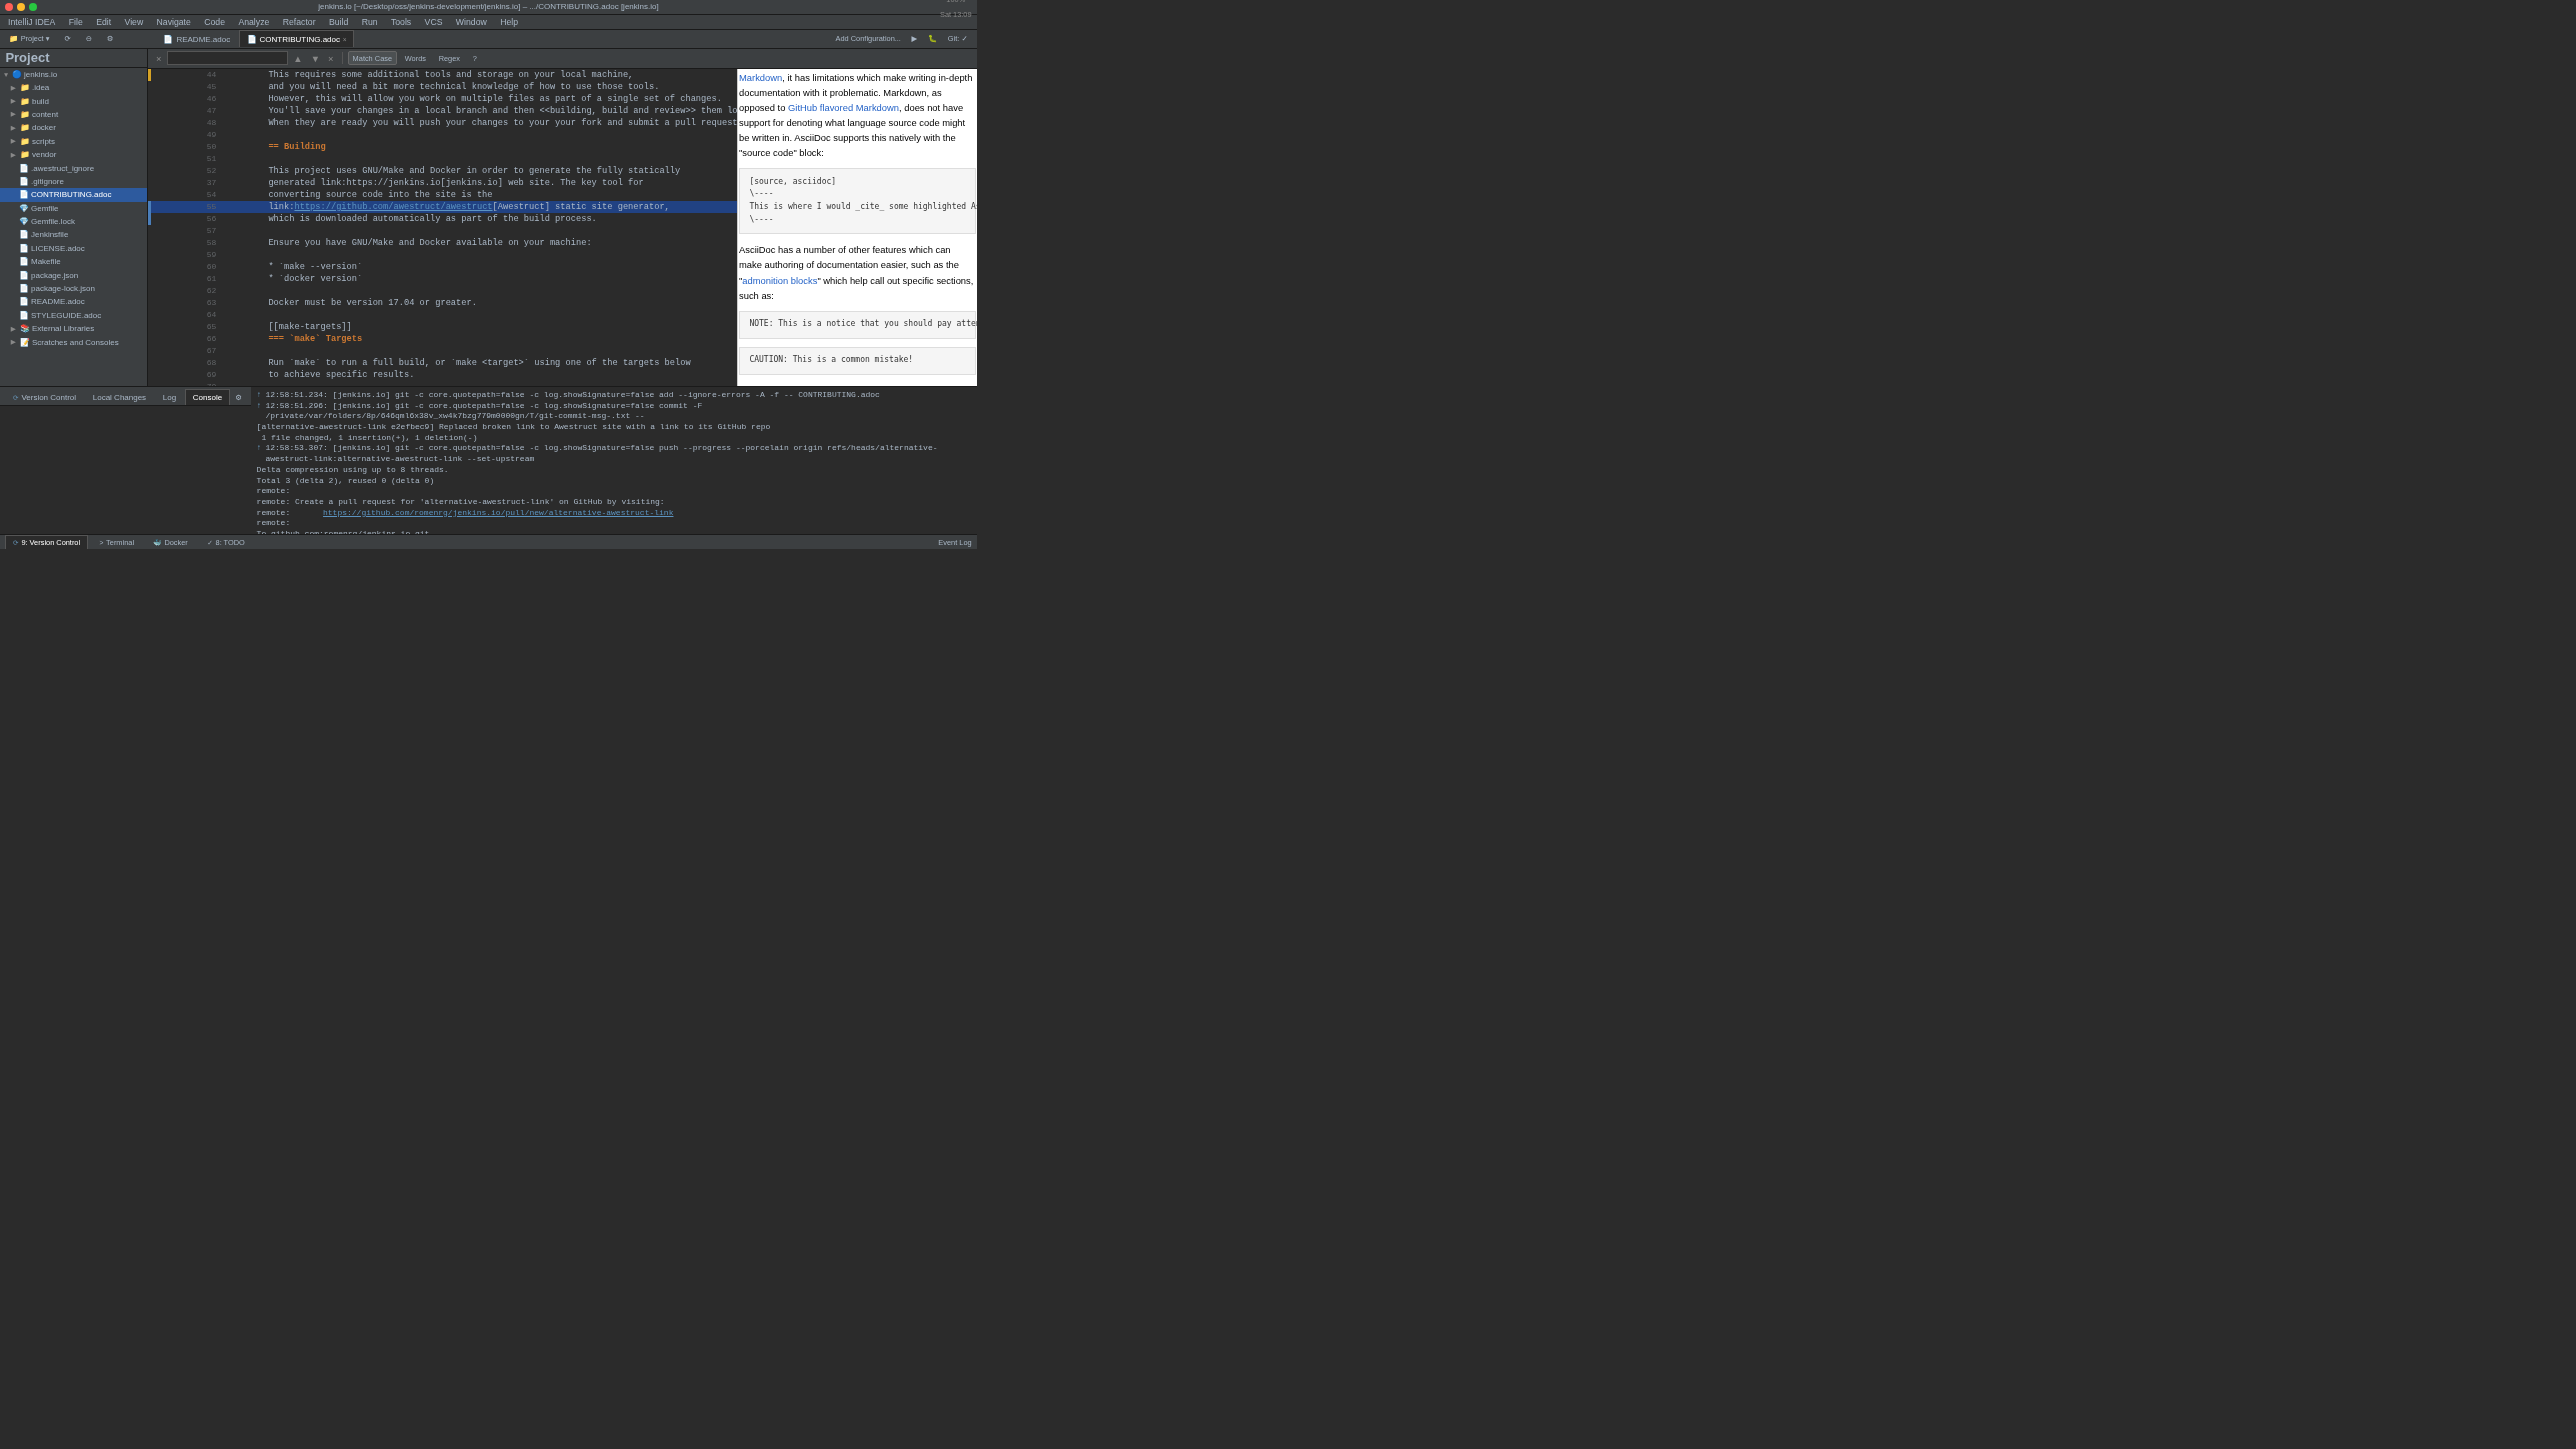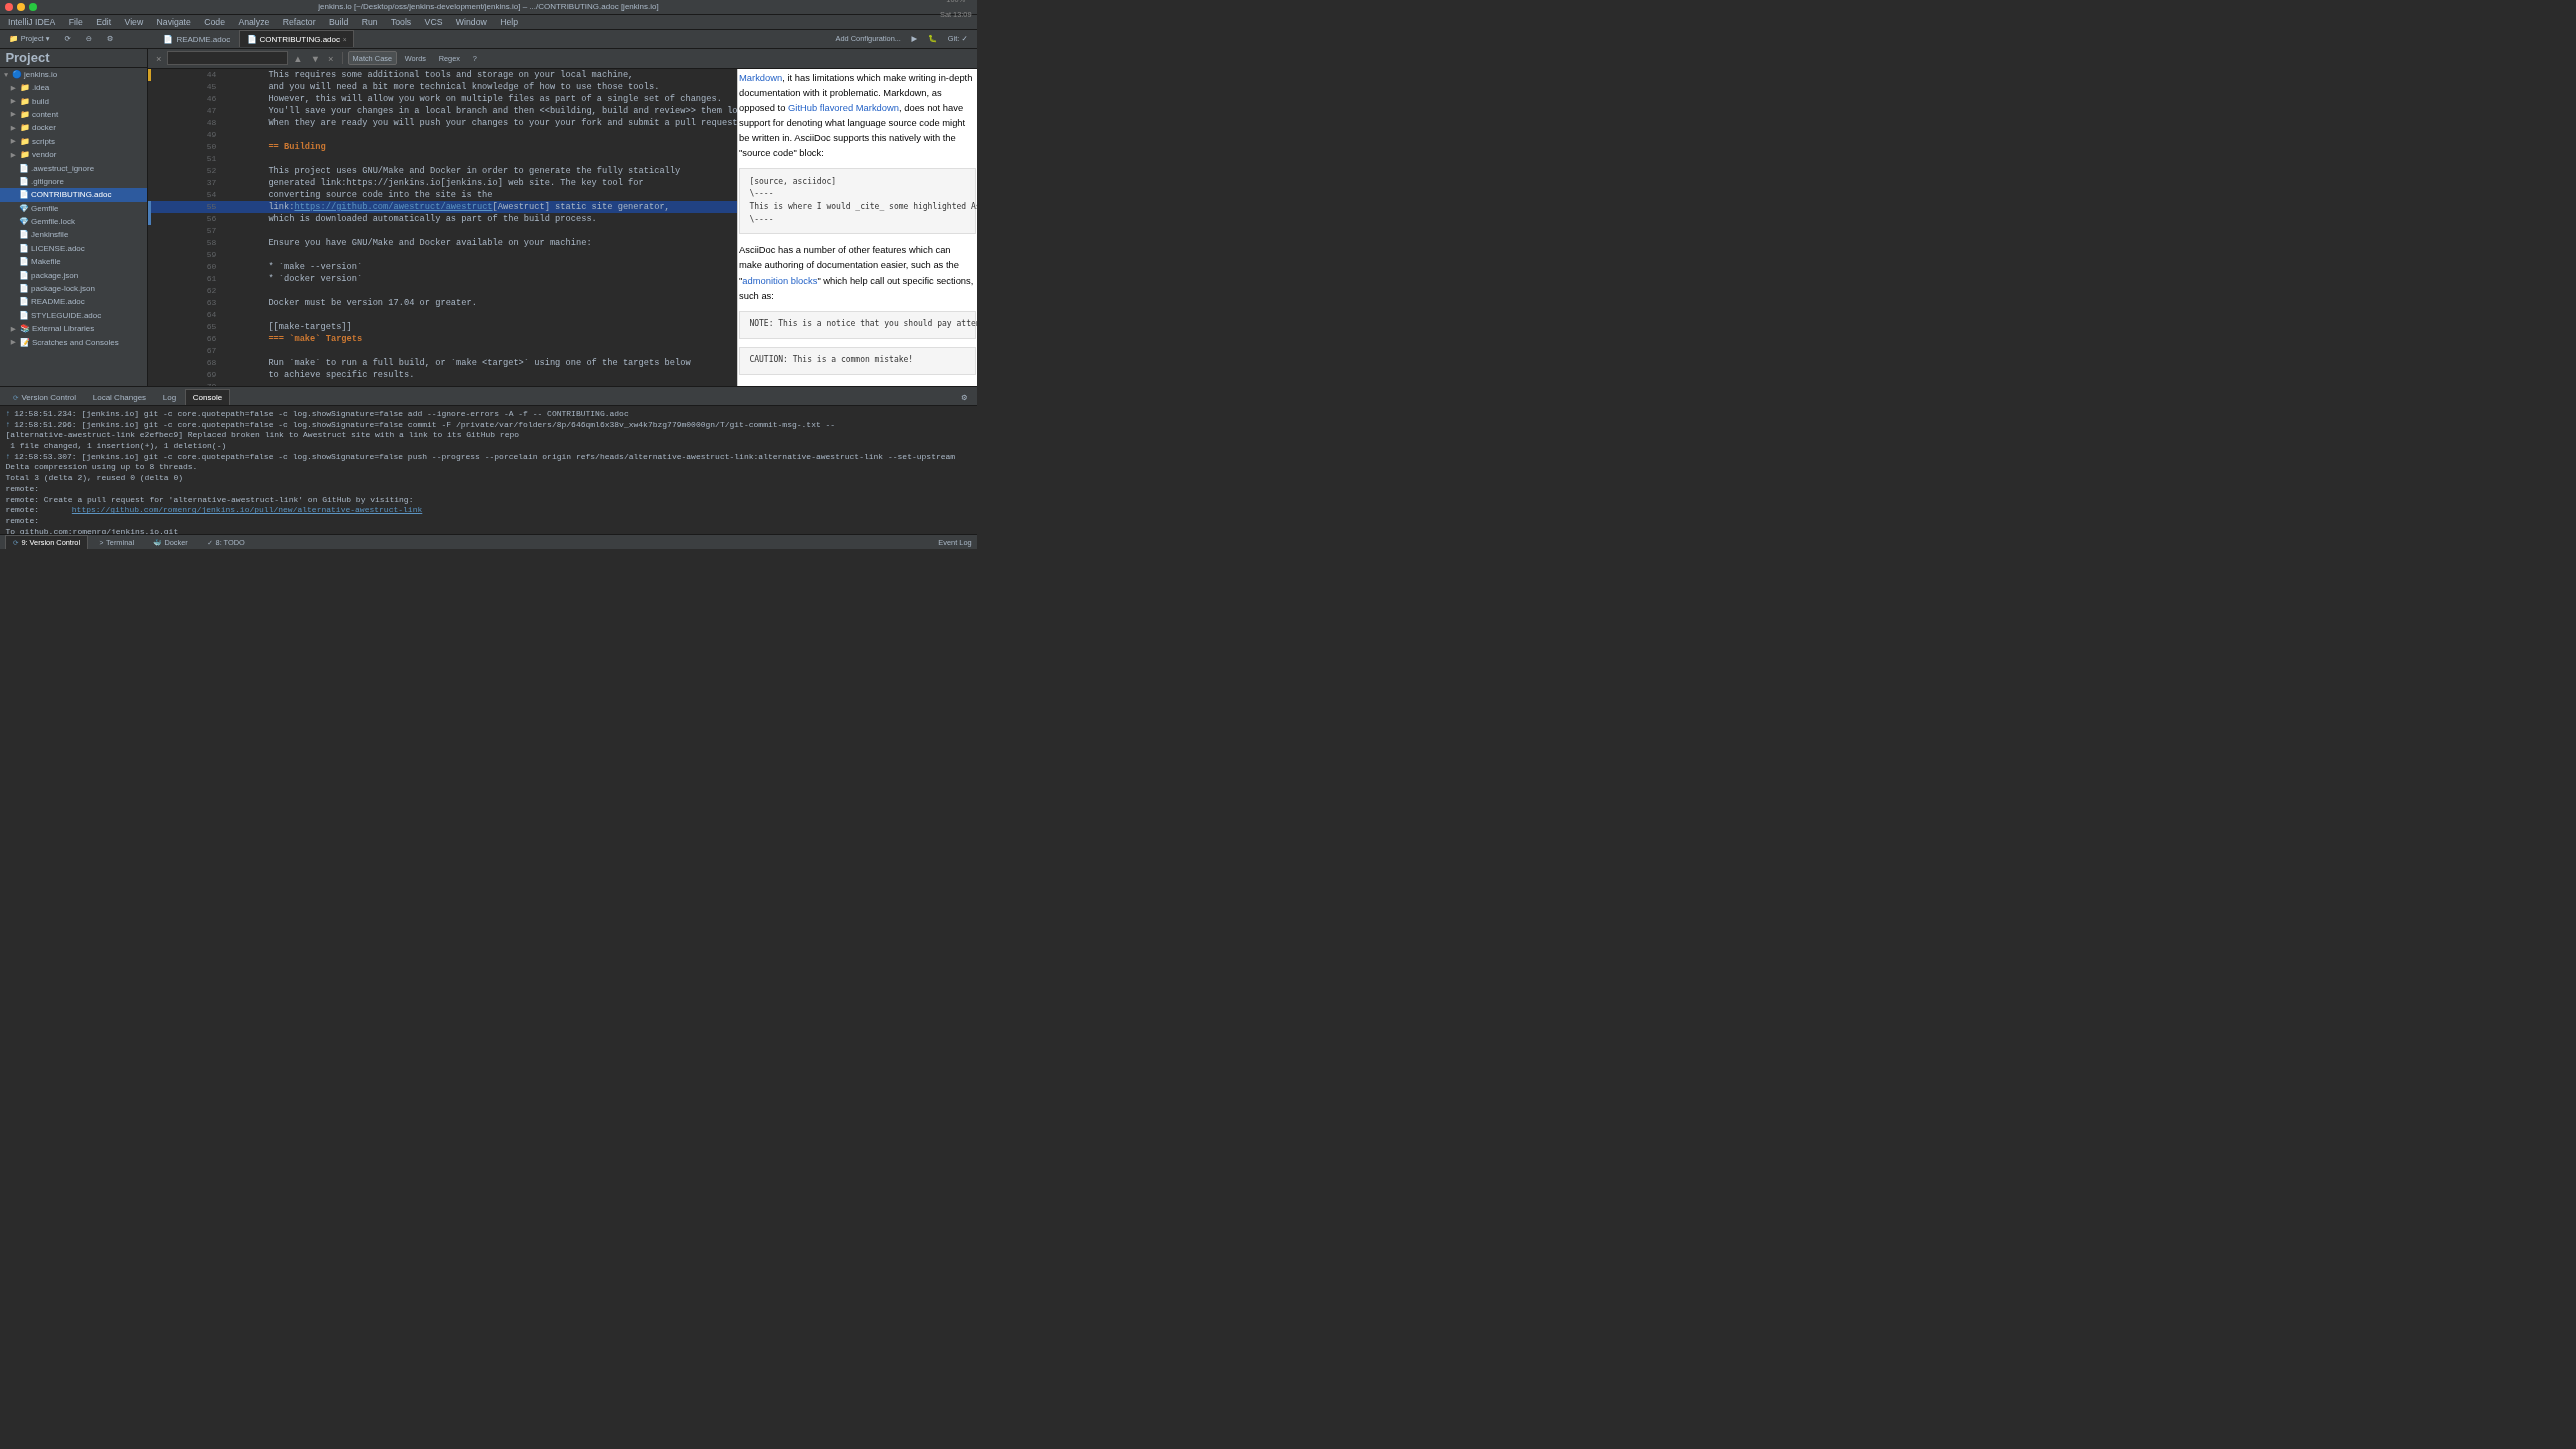--- a/index.html
+++ b/index.html
@@ -288,21 +288,21 @@
       color: #333;
       margin: 8px 0 4px 0;
     }
 
     
     #bottom-panel {
       height: 148px;
       background: #2b2b2b;
       border-top: 0.7px solid #1a1a1a;
       display: flex;
-      flex-direction: column;
+      flex-direction: row;
     }
     #bottom-tabs {
       height: 19px;
       background: #3c3f41;
       display: flex;
       align-items: flex-end;
       padding: 0 5.4px;
       gap: 1.3px;
       border-bottom: 0.7px solid #1a1a1a;
       justify-content: space-between;

